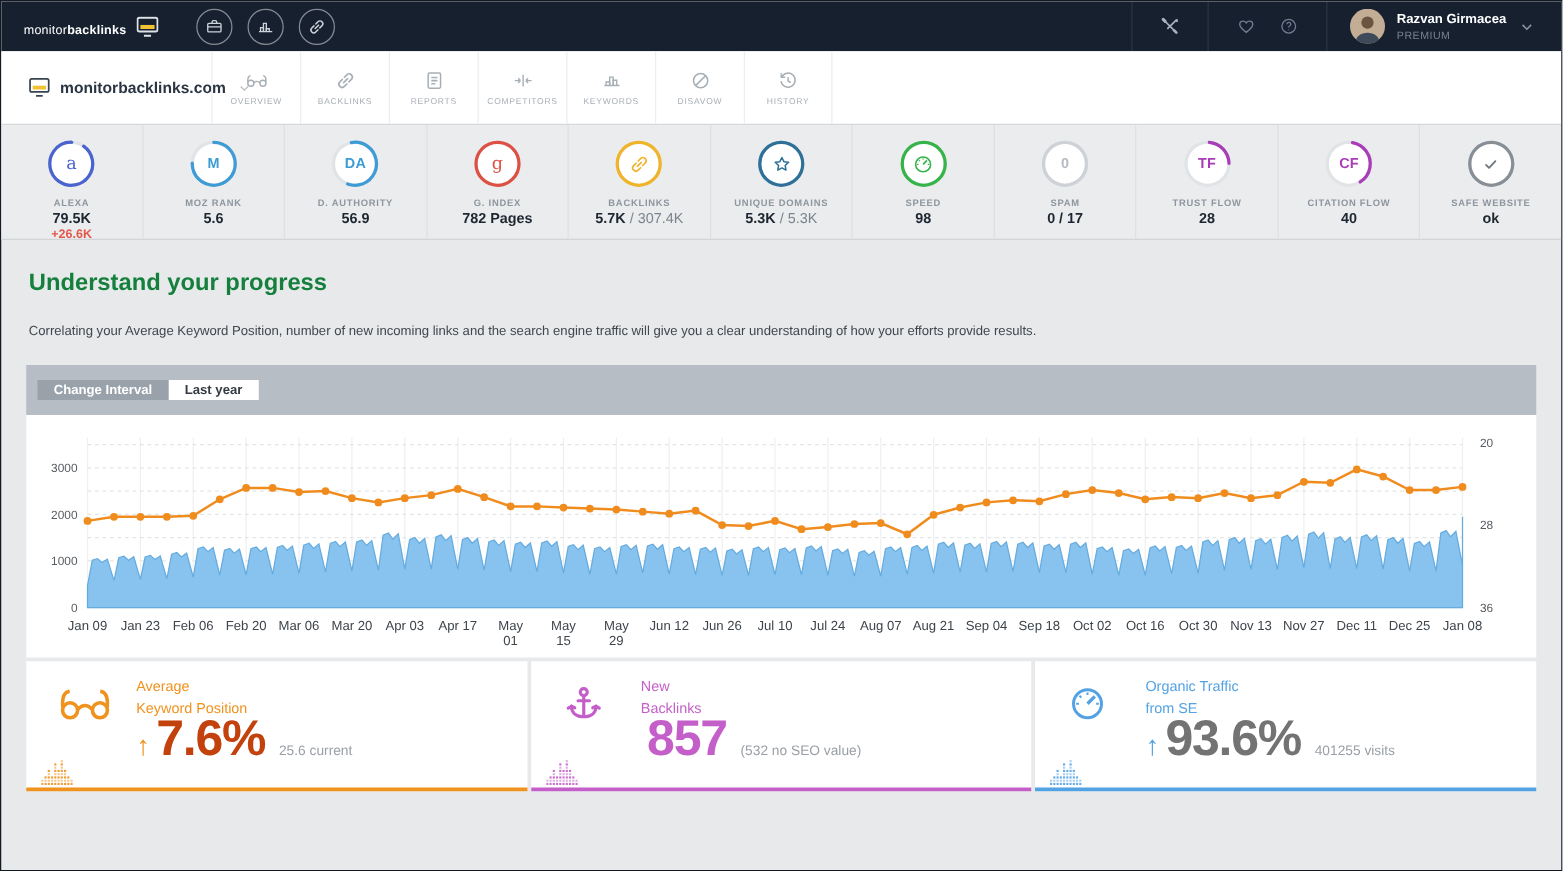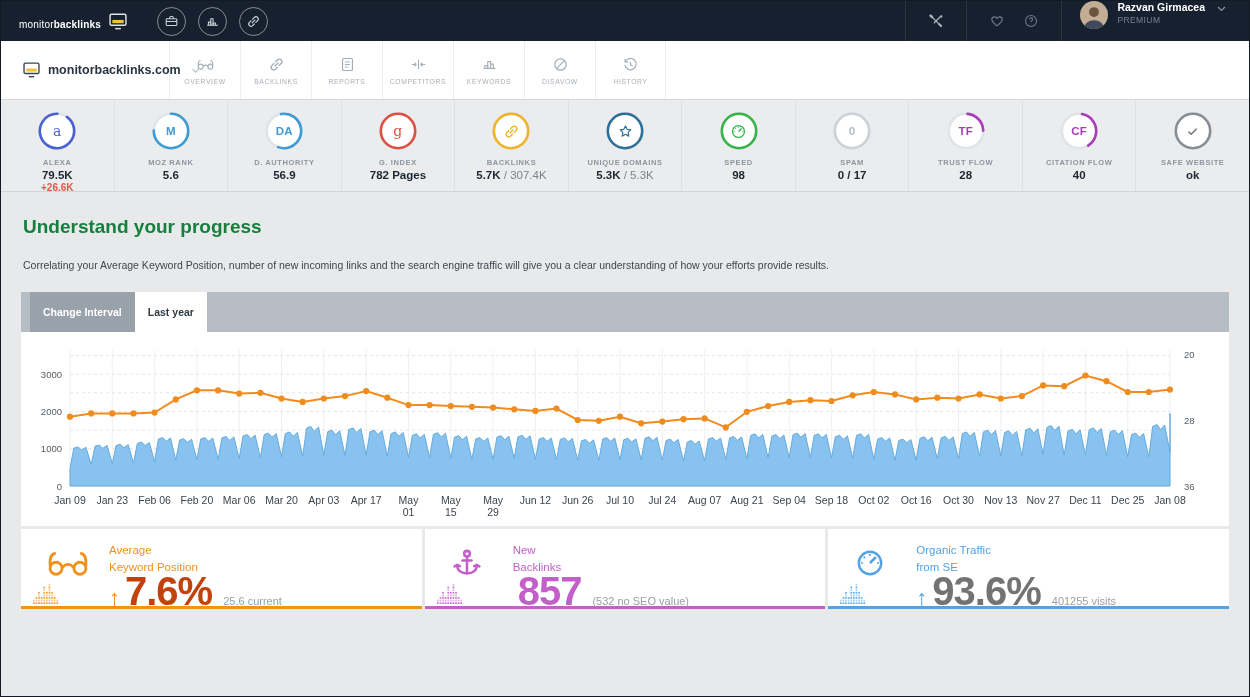--- a/index.html
+++ b/index.html
@@ -14,21 +14,21 @@
   .logo-t2{font-weight:700;letter-spacing:.2px}
   .logo-ic{display:flex;color:#dfe3e8}.logo-ic svg{width:18px;height:17px}
   .quick{display:flex;gap:12px;margin-left:30px}
   .qbtn{width:29px;height:29px;border:1px solid rgba(255,255,255,.48);border-radius:50%;display:flex;align-items:center;justify-content:center;color:#ccd3db;cursor:pointer}
   .qbtn svg{width:15px;height:15px}
   .spacer{flex:1}
   .seg{height:40px;display:flex;align-items:center;border-left:1px solid rgba(255,255,255,.09);padding:0 22px;gap:18px}
   .seg .uicon{display:flex;color:#6f7b91;cursor:pointer}
   .seg .uicon svg{width:16px;height:16px}
   .seg .uicon.bright{color:#aab3c0}
-  .user{height:40px;display:flex;gap:9px;border-left:1px solid rgba(255,255,255,.09);padding:0 20px 0 18px;cursor:pointer}
+  .user{height:40px;display:flex;align-items:center;gap:9px;border-left:1px solid rgba(255,255,255,.09);padding:0 20px 0 18px;cursor:pointer}
   .avatar{width:28px;height:28px;border-radius:50%;overflow:hidden;flex:none}
   .avatar svg{width:28px;height:28px;display:block}
   .uname{font-size:10.5px;font-weight:700;line-height:1.3;white-space:nowrap}
   .uplan{font-size:8.5px;color:#78818f;letter-spacing:.4px;font-weight:400}
   .uchev{display:flex;color:#8b94a3}.uchev svg{width:15px;height:15px}
 
   
   .navbar{height:59px;background:#fff;display:flex;border-bottom:1px solid #d6d8da}
   .domain{width:168px;display:flex;align-items:center;gap:8px;padding-left:22px;font-size:12.5px;font-weight:700;color:#2a3543;cursor:pointer}
   .domain .dmon{display:flex;color:#39434f}.domain .dmon svg{width:17px;height:16px}
@@ -51,28 +51,28 @@
   .mvalue{margin-top:2px;font-size:11.5px;font-weight:700;color:#1e2731}
   .mvalue .suffix{color:#7c848c;font-weight:400}
   .mdelta{font-size:10px;font-weight:700;color:#e4574c;margin-top:1px}
 
   
   .ptitle{margin:24px 0 0 22px;font-size:19px;font-weight:700;color:#15803d}
   .pdesc{margin:21px 0 0 22px;font-size:10.5px;color:#40474f}
 
   .chart-card{margin:21px 20px 0}
   .ctoolbar{height:40px;background:#b7bdc4;display:flex;align-items:center;padding:0 9px}
-  .ctoolbar button{height:40px;padding:0 13px;font-size:10.5px;font-weight:700;border:none;font-family:"Liberation Sans",sans-serif;cursor:pointer}
+  .ctoolbar button{height:16px;padding:0 13px;font-size:10.5px;font-weight:700;border:none;font-family:"Liberation Sans",sans-serif;cursor:pointer}
   .btn-interval{background:#99a1aa;color:#fff}
   .btn-last{background:#fff;color:#333a41}
   .chart-body{background:#fff;height:194px;padding-top:8px}
   .chart-body svg{display:block;margin:0 auto}
 
   
-  .cards{display:flex;gap:3px;margin:3px 20px 0;height:80px}
+  .cards{display:flex;gap:3px;margin:3px 20px 0;height:104px}
   .card{flex:1;background:#fff;position:relative;border-bottom:3px solid #ccc}
   .card-icon{position:absolute;left:26px;top:18px;display:flex}
   .card-icon svg{width:42px;height:32px}
   .card-icon.small svg{width:32px;height:32px}
   .card-title{position:absolute;left:88px;top:13px;font-size:11.5px;line-height:1.5}
   .card-valrow{position:absolute;left:88px;top:40px;display:flex;align-items:baseline}
   .card-arrow{font-size:22px;font-weight:700;margin-right:5px}
   .card-value{font-size:40px;font-weight:700;letter-spacing:-1px;line-height:1.1}
   .card-note{font-size:11px;color:#999fa5;margin-left:11px}
   .skyline{position:absolute;left:12px;bottom:1px;display:flex}

